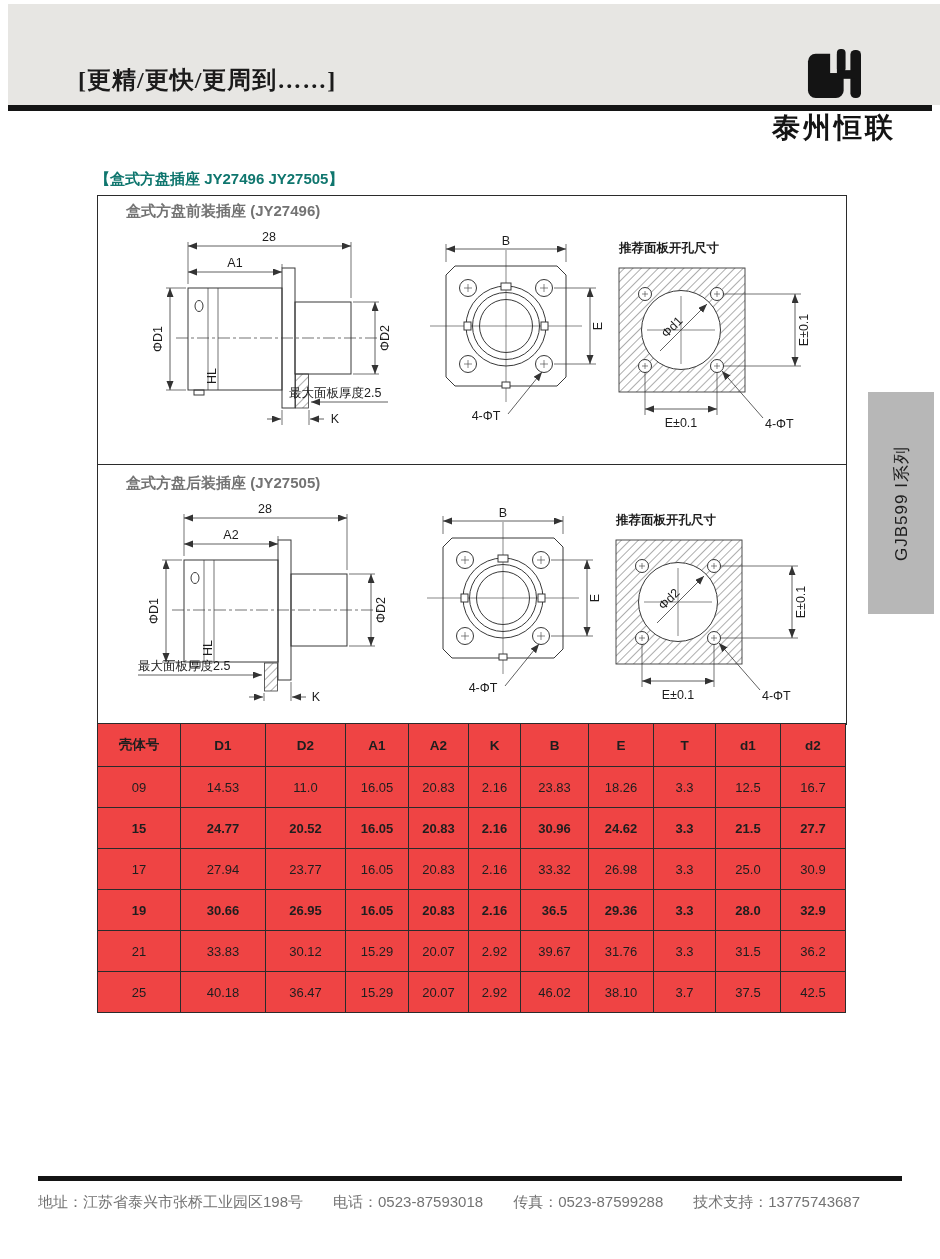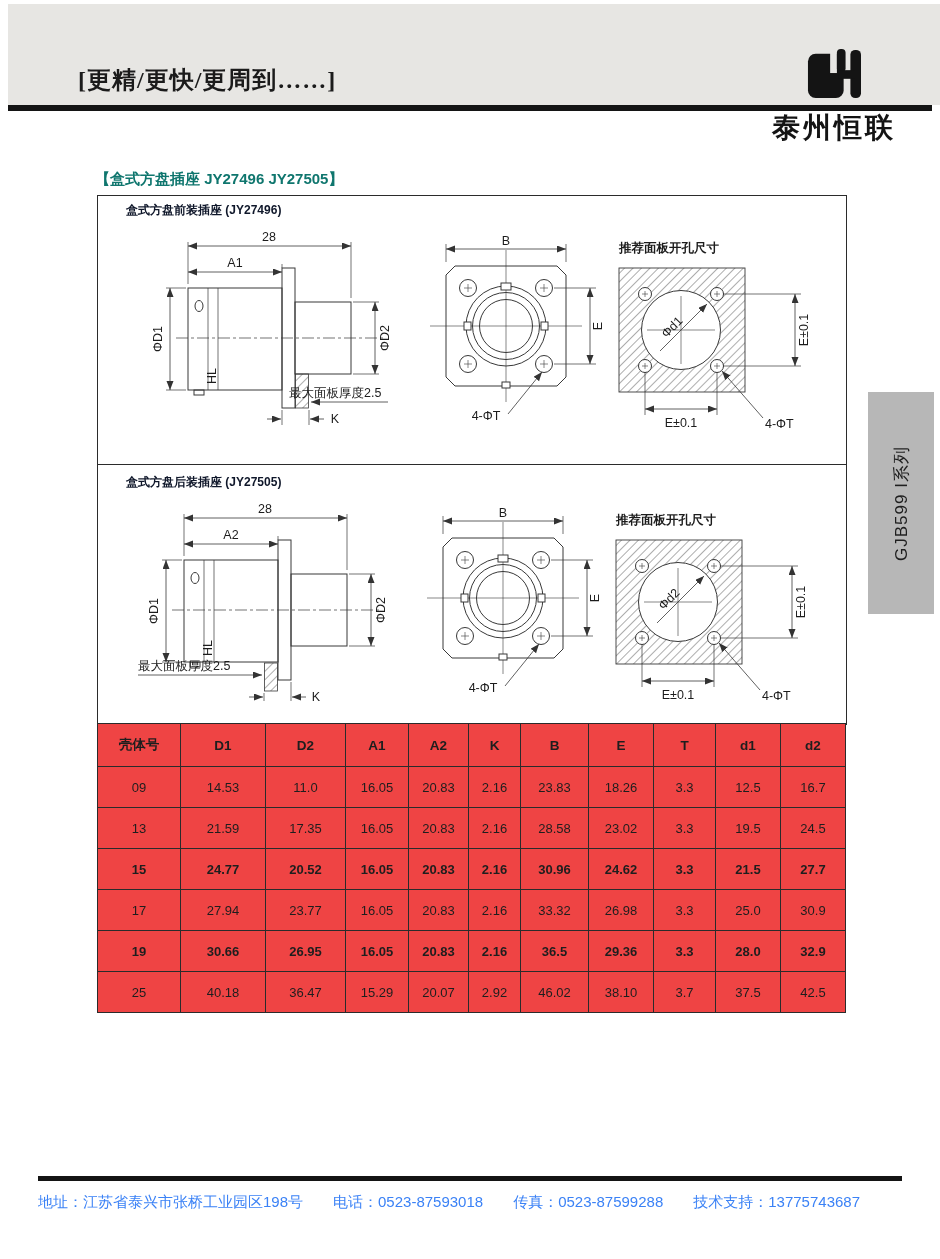--- a/index.html
+++ b/index.html
@@ -12,21 +12,21 @@
   .slogan{position:absolute;left:70px;top:60px;font-family:"Liberation Serif","DejaVu Serif",serif;
     font-weight:bold;font-size:24px;letter-spacing:1px;color:#1b1b1b;}
   .brand{position:absolute;right:48px;top:44px;display:flex;align-items:center;gap:9px;flex-direction:column;}
   .brand-name{font-size:28px;font-weight:900;letter-spacing:3px;color:#141414;}
   .bar-top{position:absolute;left:8px;top:105px;width:924px;height:6px;background:#141414;}
   
   .sec-heading{position:absolute;left:95px;top:170px;font-size:15px;font-weight:bold;color:#0f766e;}
   
   .main-box{position:absolute;left:97px;top:195px;width:748px;height:528px;border:1.5px solid #2b2b2b;}
   .divider{position:absolute;left:0;top:268px;width:100%;height:1px;background:#2b2b2b;}
-  .sub-title{position:absolute;font-size:12px;font-weight:600;color:#0f172a;}
+  .sub-title{position:absolute;font-size:15px;font-weight:600;color:#737373;}
   .d{position:absolute;}
   .ln{fill:none;stroke:#383838;stroke-width:1;}
   .fw{fill:#ffffff;stroke:#383838;stroke-width:1;}
   .xln{stroke:#383838;stroke-width:.7;fill:none;}
   .dln{stroke:#383838;stroke-width:.8;fill:none;}
   .cl{stroke:#383838;stroke-width:.7;fill:none;stroke-dasharray:12 3 3 3;}
   .chair{stroke:#383838;stroke-width:.6;fill:none;}
   svg text{font-family:"Liberation Sans","DejaVu Sans",sans-serif;font-size:12.5px;fill:#1c1c1c;}
   
   .dim-table{position:absolute;left:97px;top:723px;width:748px;border-collapse:collapse;table-layout:fixed;background:#ef4444;}
@@ -35,21 +35,21 @@
   .dim-table th{height:42px;font-size:13.5px;font-weight:bold;}
   .dim-table td{height:40px;font-weight:normal;}
   .dim-table tr.hv td{font-weight:bold;}
   
   .side-tab{position:absolute;left:868px;top:392px;width:66px;height:222px;background:#b7b7b7;
     display:flex;align-items:center;justify-content:center;}
   .side-tab span{transform:rotate(-90deg);white-space:nowrap;font-size:17px;color:#1f1f1f;letter-spacing:1px;}
   
   .bar-bottom{position:absolute;left:38px;top:1176px;width:864px;height:5px;background:#141414;}
   .footer{position:absolute;left:38px;top:1193px;width:880px;display:flex;gap:30px;
-    font-size:15px;color:#3b82f6;white-space:nowrap;}
+    font-size:15px;color:#737373;white-space:nowrap;}
 </style>
 </head>
 <body>
 
 <div class="header">
   <div class="slogan">[更精/更快/更周到……]</div>
   <div class="brand">
     <svg width="54" height="52" viewBox="0 0 56 52">
       <rect x="1" y="5" width="37" height="46" rx="8" fill="#141414"></rect>
       <rect x="24" y="0" width="7" height="25" fill="#e7e6e3"></rect>
@@ -356,33 +356,20 @@
         <td>11.0</td>
         <td>16.05</td>
         <td>20.83</td>
         <td>2.16</td>
         <td>23.83</td>
         <td>18.26</td>
         <td>3.3</td>
         <td>12.5</td>
         <td>16.7</td>
       </tr>
-      <tr class="">
-        <td>13</td>
-        <td>21.59</td>
-        <td>17.35</td>
-        <td>16.05</td>
-        <td>20.83</td>
-        <td>2.16</td>
-        <td>28.58</td>
-        <td>23.02</td>
-        <td>3.3</td>
-        <td>19.5</td>
-        <td>24.5</td>
-      </tr>
       <tr class="hv">
         <td>15</td>
         <td>24.77</td>
         <td>20.52</td>
         <td>16.05</td>
         <td>20.83</td>
         <td>2.16</td>
         <td>30.96</td>
         <td>24.62</td>
         <td>3.3</td>
@@ -409,20 +396,33 @@
         <td>16.05</td>
         <td>20.83</td>
         <td>2.16</td>
         <td>36.5</td>
         <td>29.36</td>
         <td>3.3</td>
         <td>28.0</td>
         <td>32.9</td>
       </tr>
       <tr class="">
+        <td>21</td>
+        <td>33.83</td>
+        <td>30.12</td>
+        <td>15.29</td>
+        <td>20.07</td>
+        <td>2.92</td>
+        <td>39.67</td>
+        <td>31.76</td>
+        <td>3.3</td>
+        <td>31.5</td>
+        <td>36.2</td>
+      </tr>
+      <tr class="">
         <td>25</td>
         <td>40.18</td>
         <td>36.47</td>
         <td>15.29</td>
         <td>20.07</td>
         <td>2.92</td>
         <td>46.02</td>
         <td>38.10</td>
         <td>3.7</td>
         <td>37.5</td>

